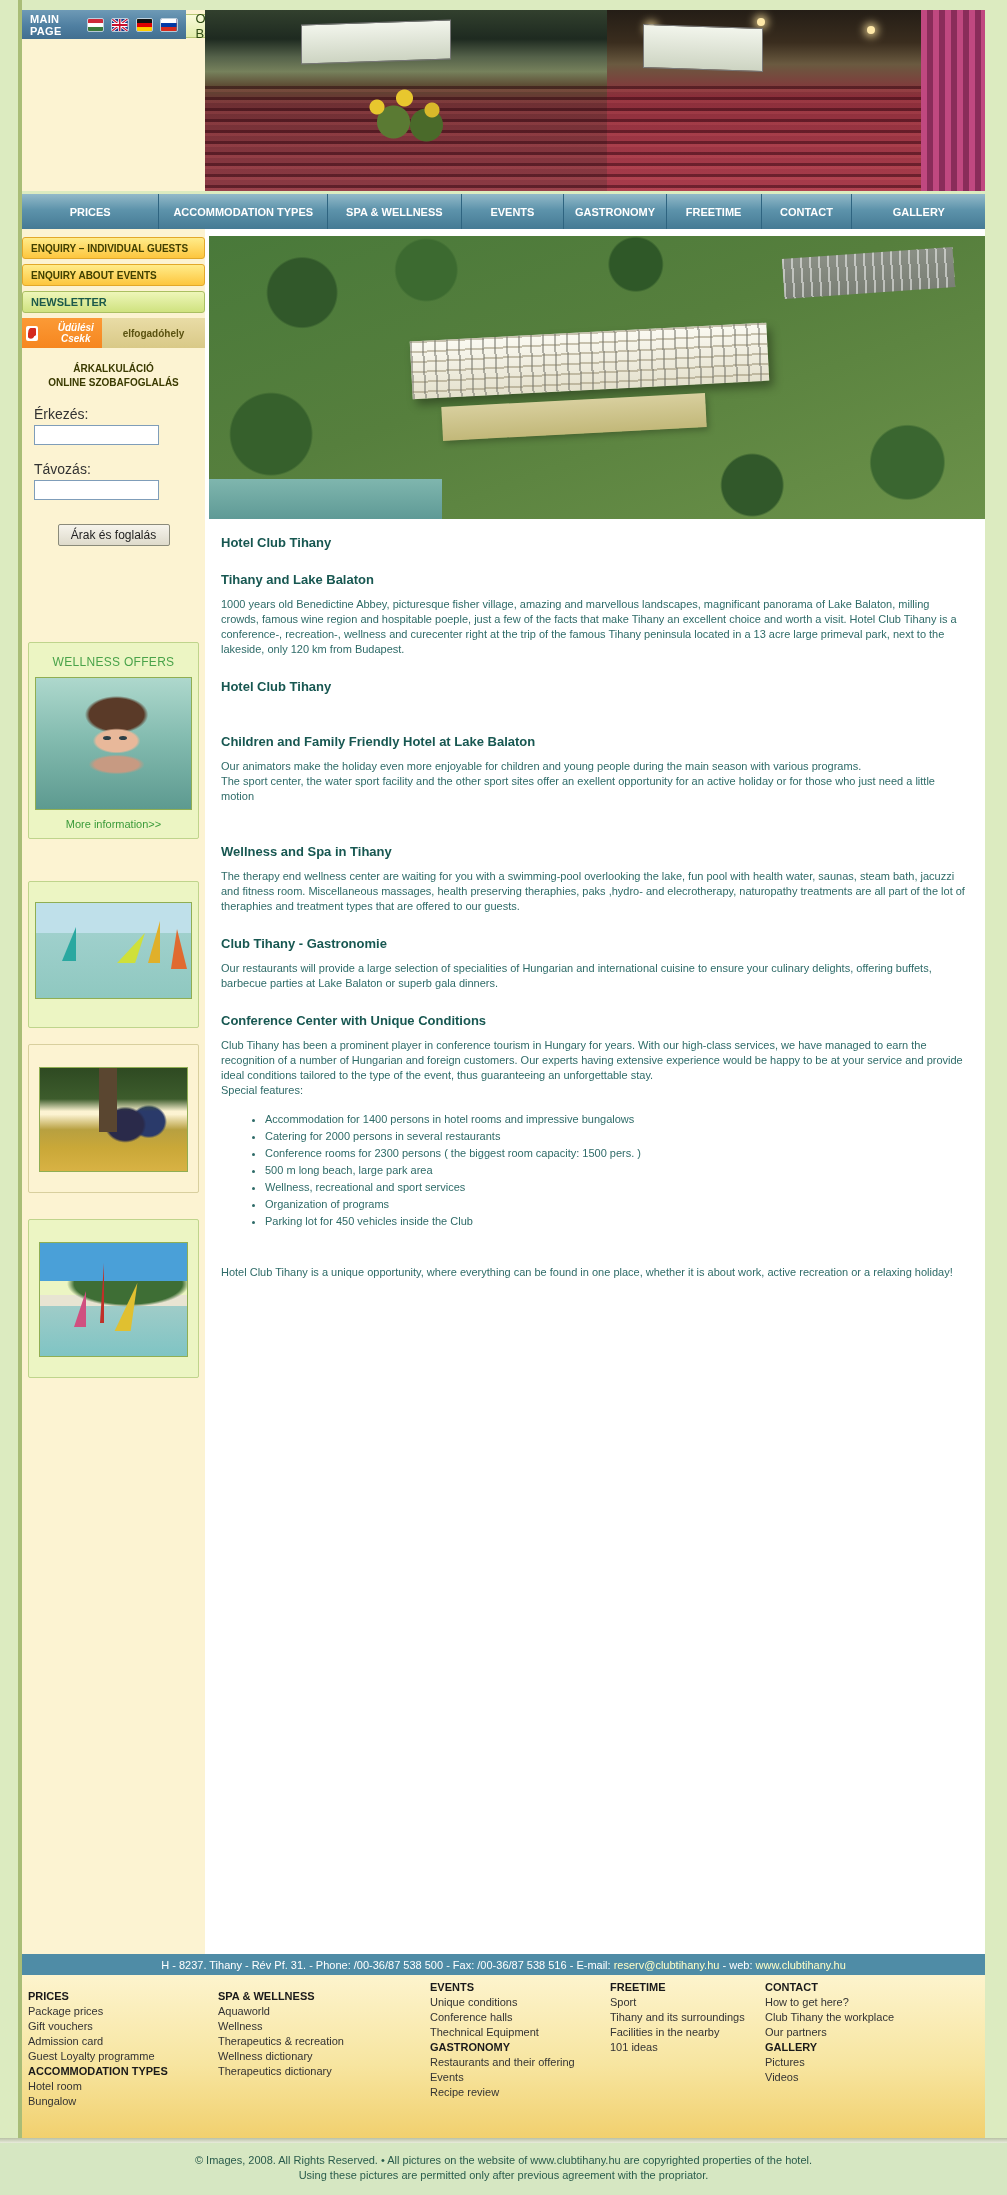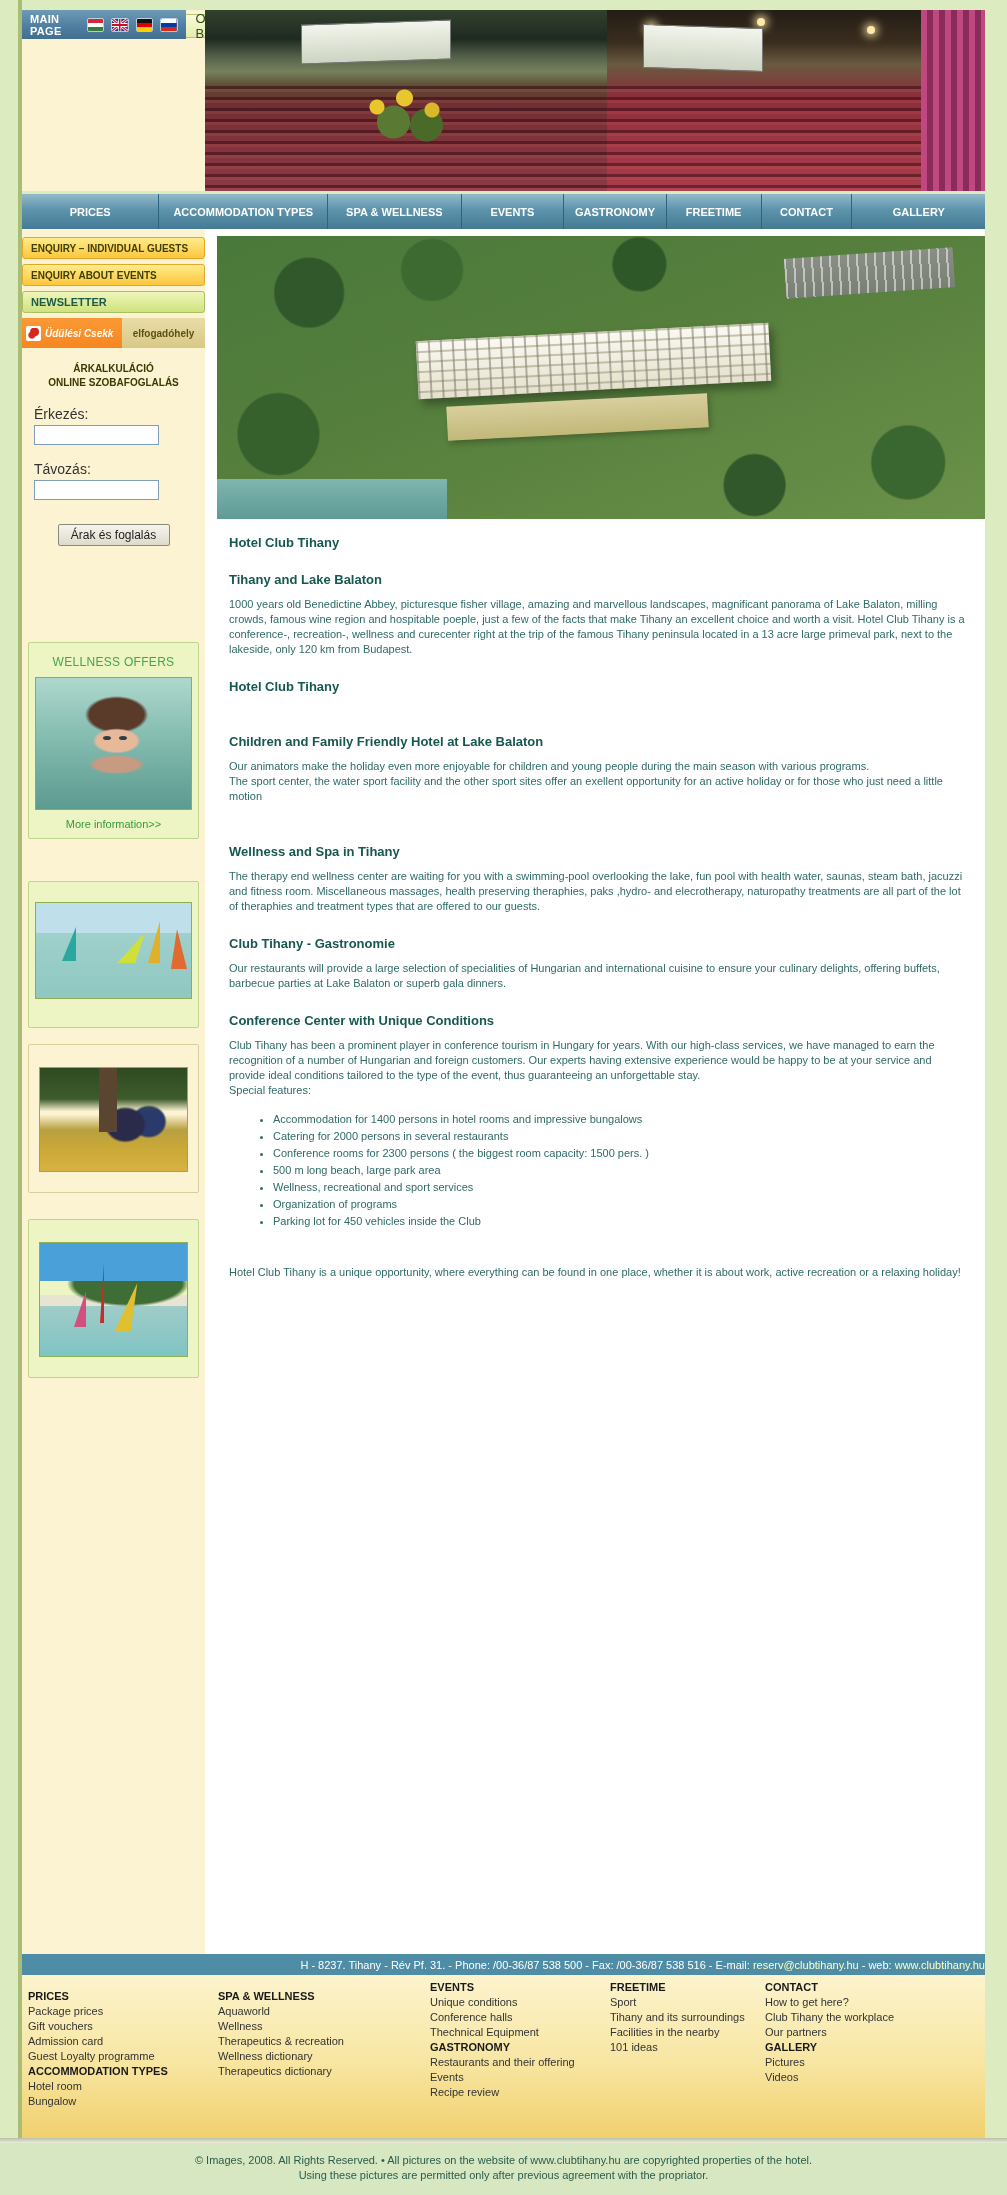--- a/index.html
+++ b/index.html
@@ -95,21 +95,21 @@
   .side-bar-btn {
     margin:0 0 5px 0; height:22px; display:flex; align-items:center; padding-left:8px;
     font-weight:bold; font-size:10px; color:#404000; cursor:pointer; border-radius:3px;
     background:linear-gradient(180deg,#ffec8a,#fdc63e); border:1px solid #e2a82a;
   }
   .side-bar-btn.green {
     background:linear-gradient(180deg,#eef6b9,#cfe27f); border:1px solid #aabf62;
     color:#1c5a4a; font-size:11px;
   }
   .voucher-row { display:flex; height:30px; margin-bottom:0; cursor:pointer; }
-  .voucher-left { width:100px; background:linear-gradient(180deg,#fb9a36,#f6861f); display:flex; align-items:center; gap:4px; padding-left:4px;text-align:center; }
+  .voucher-left { width:80px; background:linear-gradient(180deg,#fb9a36,#f6861f); display:flex; align-items:center; gap:12px; padding-left:4px;text-align:center; }
   .voucher-logo { width:15px; height:15px; background:#fff; border-radius:2px; position:relative; }
   .voucher-logo::after { content:""; position:absolute; inset:2px; background:radial-gradient(circle at 60% 35%, #d42a1e 0 4px, transparent 5px), radial-gradient(circle at 35% 65%, #d42a1e 0 3px, transparent 4px); }
   .voucher-left span { color:#fff; font-weight:bold; font-style:italic; font-size:10px; }
   .voucher-right { flex:1; background:linear-gradient(180deg,#e9dca6,#d9c987); display:flex; align-items:center; justify-content:center; }
   .voucher-right span { color:#5a5210 ; font-weight:bold; font-size:10px; }
 
   .booking-form { padding:14px 12px 0 12px; color:#2b2b00; }
   .booking-title { text-align:center; font-weight:bold; font-size:10px; line-height:14px; color:#3a3a00; }
   .form-label { font-size:14px; color:#333; margin:16px 0 3px 0; }
   .form-input { width:125px; height:20px; border:1px solid #7f9db9; background:#fff; font-size:11px; padding:0 3px; }
@@ -154,21 +154,21 @@
     background:
       linear-gradient(180deg,#4aa0d8 0 34%, transparent 34%),
       radial-gradient(ellipse 90px 34px at 60% 36%, #3e6e35 0 60%, transparent 68%),
       linear-gradient(180deg, transparent 0 46%, #e8e4d2 46% 56%, #9fccc8 56%, #7fc4c4 100%);
   }
   .s2a { left:60px; top:20px; border-left:4px solid transparent; border-bottom:60px solid #c03028; }
   .s2b { left:78px; top:40px; border-left:16px solid transparent; border-bottom:48px solid #e0c030; transform:skewX(-8deg); }
   .s2c { left:34px; top:48px; border-left:12px solid transparent; border-bottom:36px solid #d05080; }
 
   
-  .main { flex:1; background:#fff; padding:7px 0 0 12px; }
+  .main { flex:1; background:#fff; padding:7px 0 0 4px; }
   .aerial-photo {
     width:100%; height:283px; position:relative; overflow:hidden;
     background:
       radial-gradient(circle at 12% 20%, #31582a 0 34px, transparent 36px),
       radial-gradient(circle at 28% 12%, #3c6a30 0 30px, transparent 32px),
       radial-gradient(circle at 55% 10%, #2f5828 0 26px, transparent 28px),
       radial-gradient(circle at 8% 70%, #36602c 0 40px, transparent 42px),
       radial-gradient(circle at 90% 80%, #3a6630 0 36px, transparent 38px),
       radial-gradient(circle at 70% 88%, #31582a 0 30px, transparent 32px),
       linear-gradient(160deg,#49793a 0%,#567f3d 45%,#6b9149 100%);
@@ -195,21 +195,21 @@
   .content-text h2.first { margin-top:6px; }
   .content-text h2.gap-lg { margin-top:40px; }
   .content-text p { margin:0 0 8px 0; }
   .content-text ul { margin:14px 0 0 44px; }
   .content-text li { margin-bottom:2px; }
   .closing { margin-top:36px !important; }
 
   
   .contact-bar {
     height:21px; background:#4f8ca6; color:#fff; font-size:11px;
-    display:flex; align-items:center; justify-content:flex-end; gap:0;
+    display:flex; align-items:center; justify-content:center; gap:0;
   }
   .contact-bar a { color:#ffffc8; text-decoration:none; cursor:pointer; }
   .contact-bar .sp { white-space:pre; }
 
   .footer-links {
     height:163px; background:linear-gradient(180deg,#fdf4cd 0%,#f7e5a0 55%,#f1d06e 100%);
     display:flex; padding-left:6px; font-size:11px; color:#333;
   }
   .fcol { line-height:15px; }
   .fcol.c1 { width:190px; padding-top:14px; }

